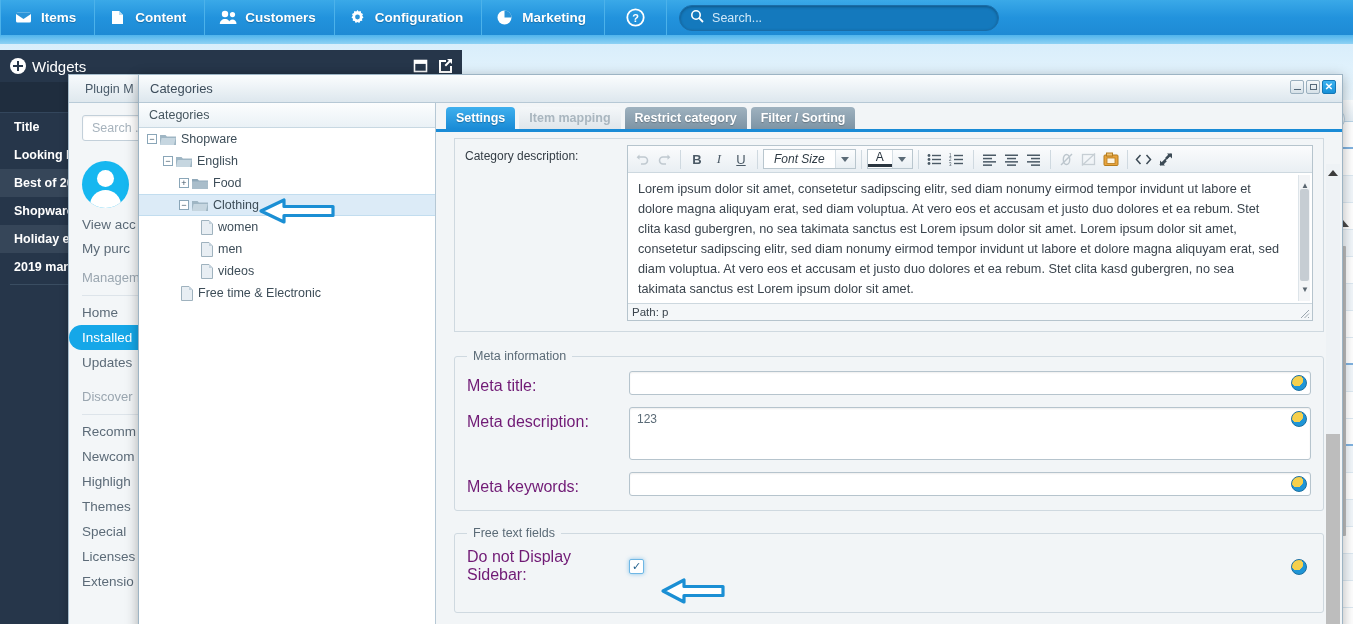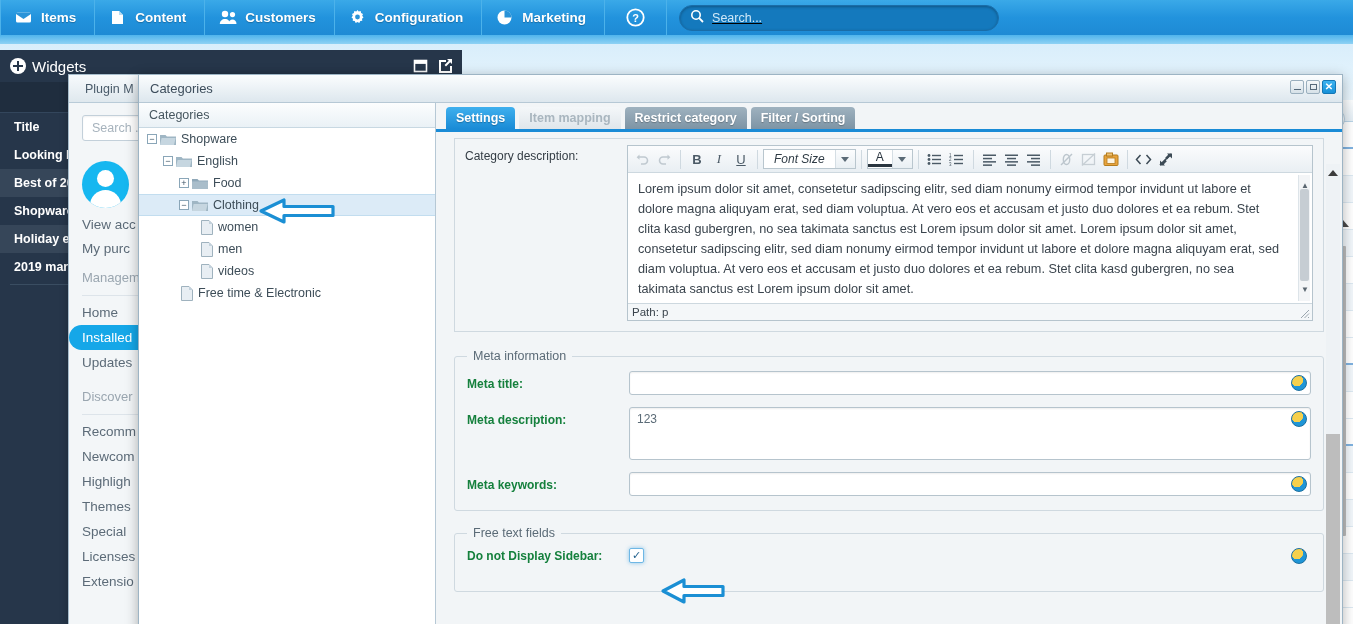--- a/index.html
+++ b/index.html
@@ -33,21 +33,21 @@
   .nav-ico { width: 17px; height: 17px; display:block; }
   .nav-help {
     width: 62px; height:35px; display:flex; align-items:center; justify-content:center;
     border-right: 1px solid #4cb2ea;
   }
   .searchwrap { margin-left: 12px; }
   .searchbox {
     width: 320px; height: 26px; border-radius: 13px;
     background: #1479bd; border: 1px solid #1a6da8;
     box-shadow: inset 0 1px 3px rgba(0,0,0,.3);
-    display: flex; align-items: center; padding: 0 10px; gap: 8px; text-decoration: underline;
+    display: flex; align-items: center; padding: 0 10px; gap: 8px;
   }
   .searchbox .ph { color: #cfe8f8; font-size: 12.5px; }
 
   
   .bgpage {
     position: absolute; left: 0; top: 44px; width: 1353px; height: 580px;
     background: #eef6fb;
   }
   .bg-lightband {
     position:absolute; left:0; top:0; width:1353px; height:580px;
@@ -217,21 +217,21 @@
 
   .fieldset {
     margin: 10px 18px 0 18px; border:1px solid #cfd9e0; border-radius:3px; position:relative;
     background:#f2f5f7; padding: 14px 12px 12px 12px;
   }
   .fs-legend {
     position:absolute; left: 12px; top:-8px; background:#f2f5f7; padding: 0 6px;
     font-size: 12.5px; color:#5b6b77;
   }
   .row { display:flex; align-items:flex-start; margin-bottom: 12px; }
-  .lbl { width: 162px; font-size: 12px; color:#15803d; padding-top: 6px; font-weight: bold; }
+  .lbl { width: 162px; font-size: 16px; color:#701a75; padding-top: 6px; }
   .field { position: relative; flex: 1; }
   .inp {
     width: 100%; height: 24px; border:1px solid #b6c4cd; border-radius:3px; background:#fff;
     box-shadow: inset 0 1px 2px rgba(0,0,0,.07);
   }
   .ta {
     width: 100%; height: 53px; border:1px solid #b6c4cd; border-radius:3px; background:#fff;
     box-shadow: inset 0 1px 2px rgba(0,0,0,.07); padding: 4px 7px; font-size:12px; color:#5b6b77;
   }
   .globe {

